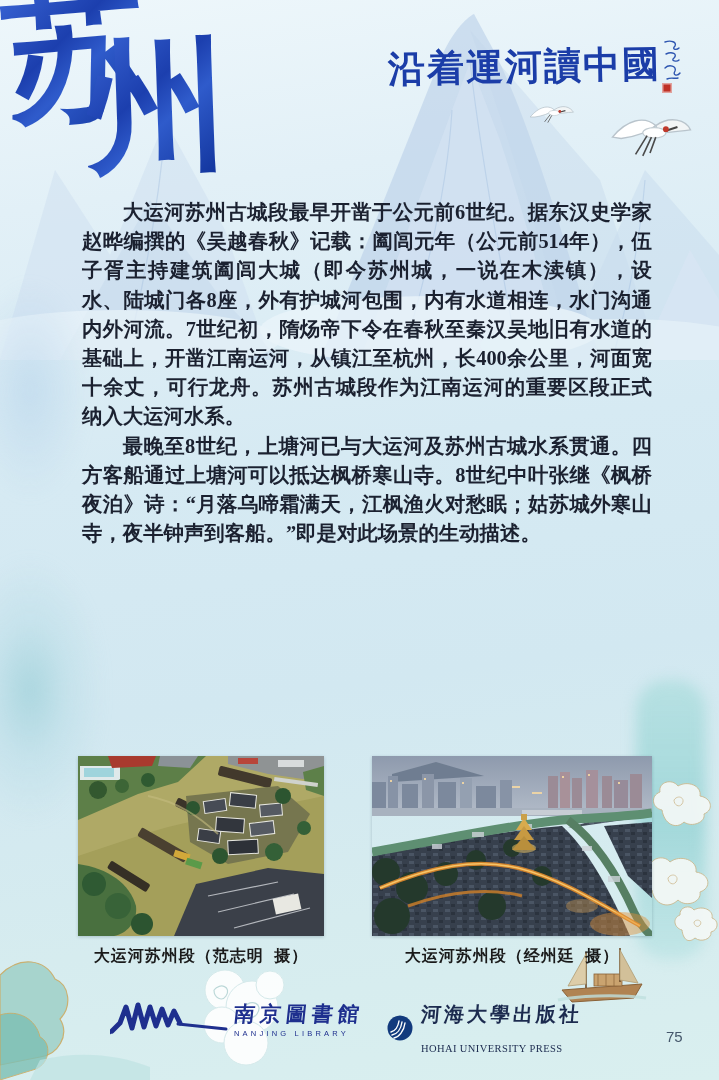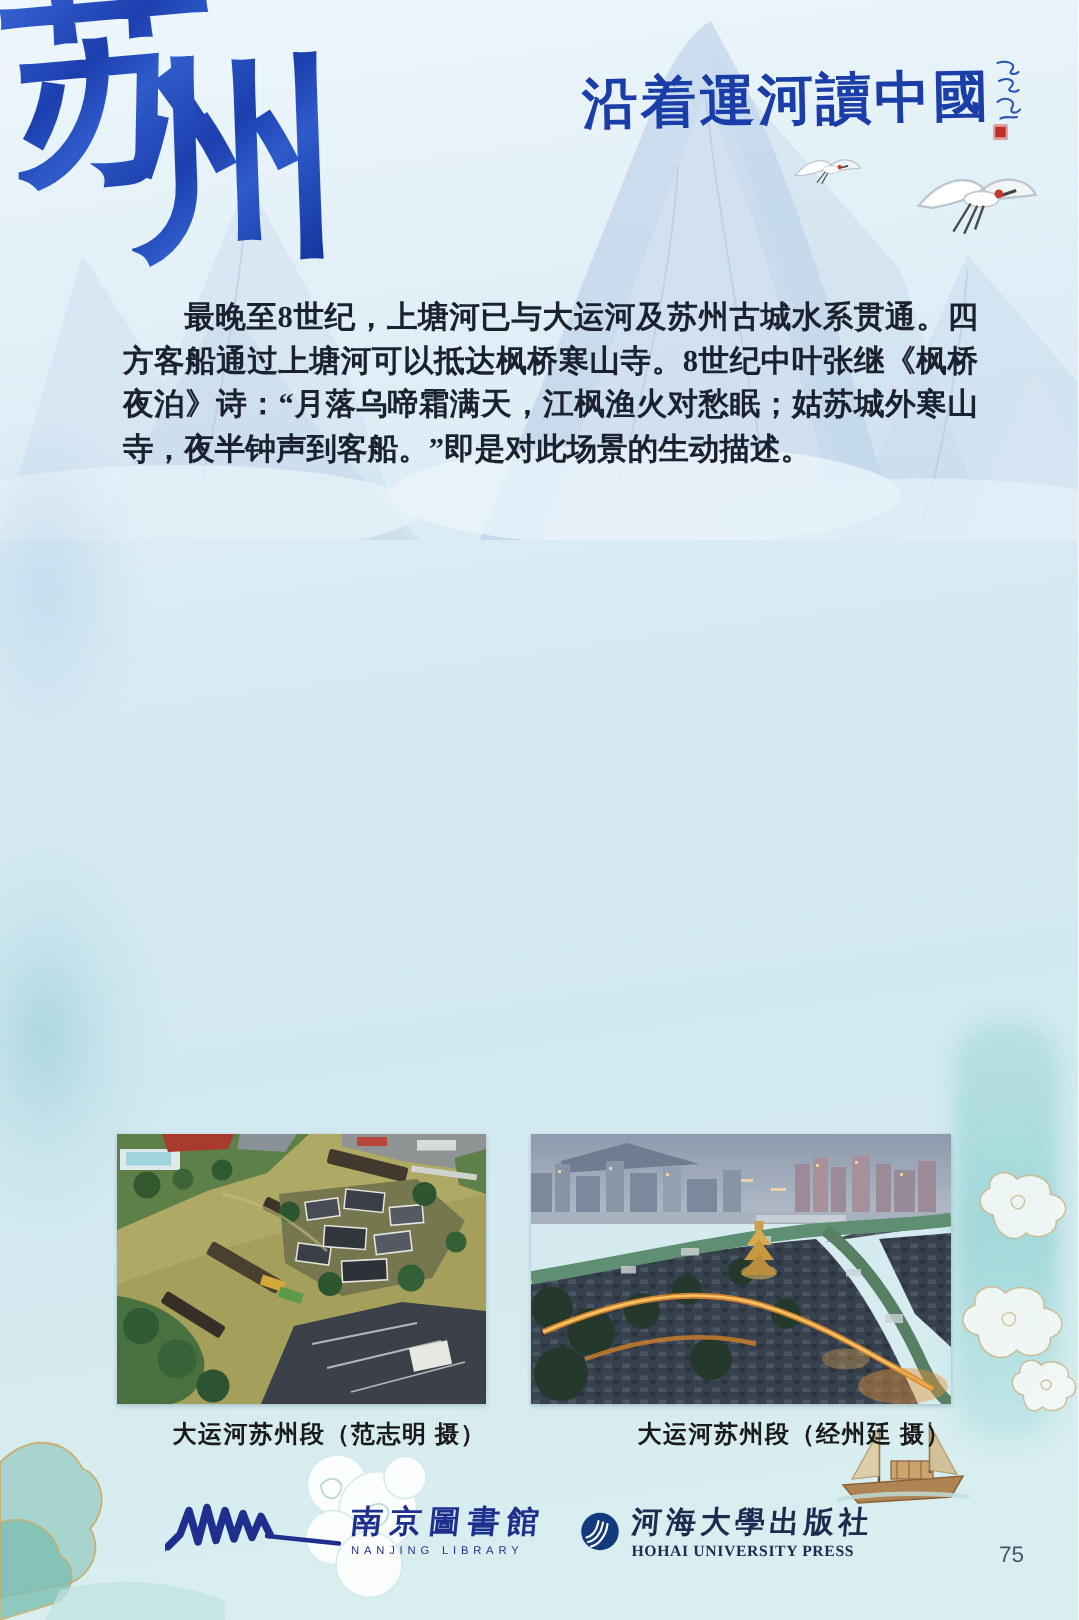--- a/index.html
+++ b/index.html
@@ -32,39 +32,39 @@
   
   .article{position:absolute;left:82px;top:198px;width:570px;z-index:2;}
   .article p{
     margin:0;font-size:20.4px;line-height:29.2px;font-weight:bold;
     color:var(--ink,#1b2130);text-align:justify;text-indent:2em;
   }
   
   .photo-row{position:absolute;left:0;top:756px;width:719px;z-index:2;}
   .photo-fig{position:absolute;margin:0;top:0;}
   .photo-fig.left{left:78px;width:246px;}
-  .photo-fig.right{left:354px;width:280px;}
+  .photo-fig.right{left:372px;width:280px;}
   .photo-frame{display:block;width:100%;height:180px;box-shadow:0 1px 3px rgba(40,70,90,.25);}
   .photo-caption{
-    margin-top:10px;text-align:right;font-family:Liberation Serif, serif;
+    margin-top:10px;text-align:center;font-family:Liberation Mono, monospace;
     font-weight:bold;font-size:16px;color:var(--caption-ink,#1a1a1a);letter-spacing:1px;
   }
   
   .lib-logo{position:absolute;left:110px;top:1000px;display:flex;align-items:flex-start;z-index:3;}
   .lib-text{margin-left:6px;}
   .lib-zh{font-size:21px;font-weight:bold;color:var(--lib-navy,#1e2f8e);
     letter-spacing:5px;transform:skewX(-6deg);white-space:nowrap;}
   .lib-en{font-family:"Liberation Sans",sans-serif;font-size:7.5px;font-weight:normal;
     letter-spacing:3.2px;color:var(--lib-navy,#1e2f8e);margin-top:1px;white-space:nowrap;}
   .press-logo{position:absolute;left:386px;top:1001px;display:flex;align-items:center;z-index:3;}
   .press-text{margin-left:7px;}
   .press-zh{font-size:20px;font-weight:bold;color:var(--press-navy,#1c2b4f);
     letter-spacing:3px;transform:skewX(-5deg);white-space:nowrap;}
-  .press-en{font-size:10.5px;font-weight:bold;color:var(--press-navy,#1c2b4f);
-    letter-spacing:.4px;margin-top:1px;white-space:nowrap;}
+  .press-en{font-size:10.5px;font-weight:normal;color:var(--press-navy,#1c2b4f);
+    letter-spacing:.4px;margin-top:15px;white-space:nowrap;}
   .page-number{position:absolute;left:666px;top:1028px;z-index:3;
     font-family:"Liberation Sans",sans-serif;font-size:15px;color:var(--pagenum,#45576b);}
   
   .wash{position:absolute;border-radius:50%;filter:blur(7px);pointer-events:none;}
 </style>
 </head>
 <body>
 
 <div class="page">
 
@@ -165,20 +165,21 @@
     <g stroke="#2d55b0" stroke-width="1.4" fill="none" stroke-linecap="round">
       <path d="M4,4 C10,2 16,4 14,8 C10,12 16,12 18,10"></path>
       <path d="M5,16 C11,13 17,16 13,20 C9,23 16,24 18,22"></path>
       <path d="M4,30 C8,26 16,28 14,33 C11,38 17,38 19,35"></path>
       <path d="M6,41 C10,39 14,41 17,40"></path>
     </g>
   </svg>
   <div class="seal"></div>
 
   <div class="article">
+    <p>大运河苏州古城段最早开凿于公元前6世纪。据东汉史学家赵晔编撰的《吴越春秋》记载：阖闾元年（公元前514年），伍子胥主持建筑阖闾大城（即今苏州城，一说在木渎镇），设水、陆城门各8座，外有护城河包围，内有水道相连，水门沟通内外河流。7世纪初，隋炀帝下令在春秋至秦汉吴地旧有水道的基础上，开凿江南运河，从镇江至杭州，长400余公里，河面宽十余丈，可行龙舟。苏州古城段作为江南运河的重要区段正式纳入大运河水系。</p>
     <p>最晚至8世纪，上塘河已与大运河及苏州古城水系贯通。四方客船通过上塘河可以抵达枫桥寒山寺。8世纪中叶张继《枫桥夜泊》诗：“月落乌啼霜满天，江枫渔火对愁眠；姑苏城外寒山寺，夜半钟声到客船。”即是对此场景的生动描述。</p>
   </div>
 
   <div class="photo-row">
 
     <figure class="photo-fig left">
       <svg class="photo-frame" viewBox="0 0 246 180" preserveAspectRatio="none">
         <rect width="246" height="180" fill="#a49f5a"></rect>
         <path d="M0,0 L246,0 L246,40 C180,55 120,60 60,80 L0,100 Z" fill="#b2ab69" opacity="0.8"></path>
         <polygon points="0,0 128,0 100,26 60,38 0,64" fill="#5d7f48"></polygon>

